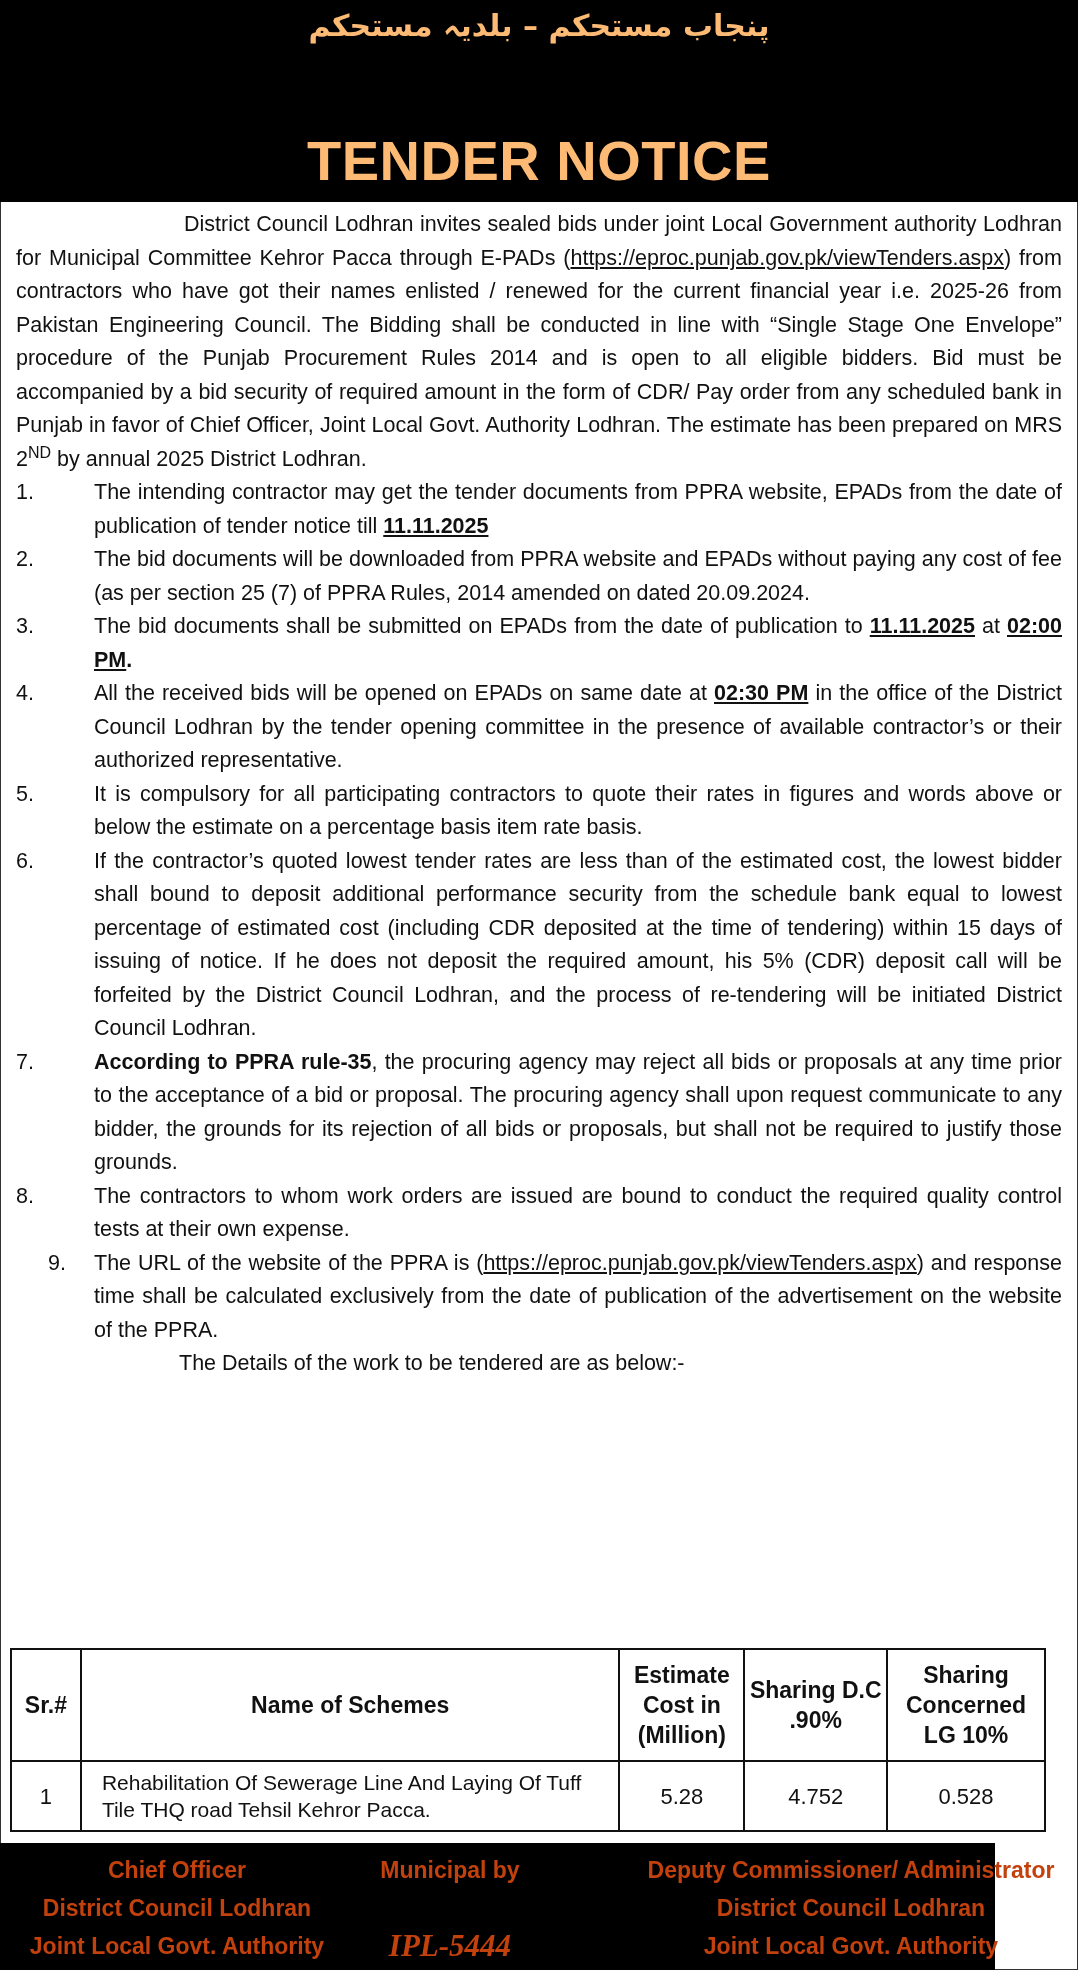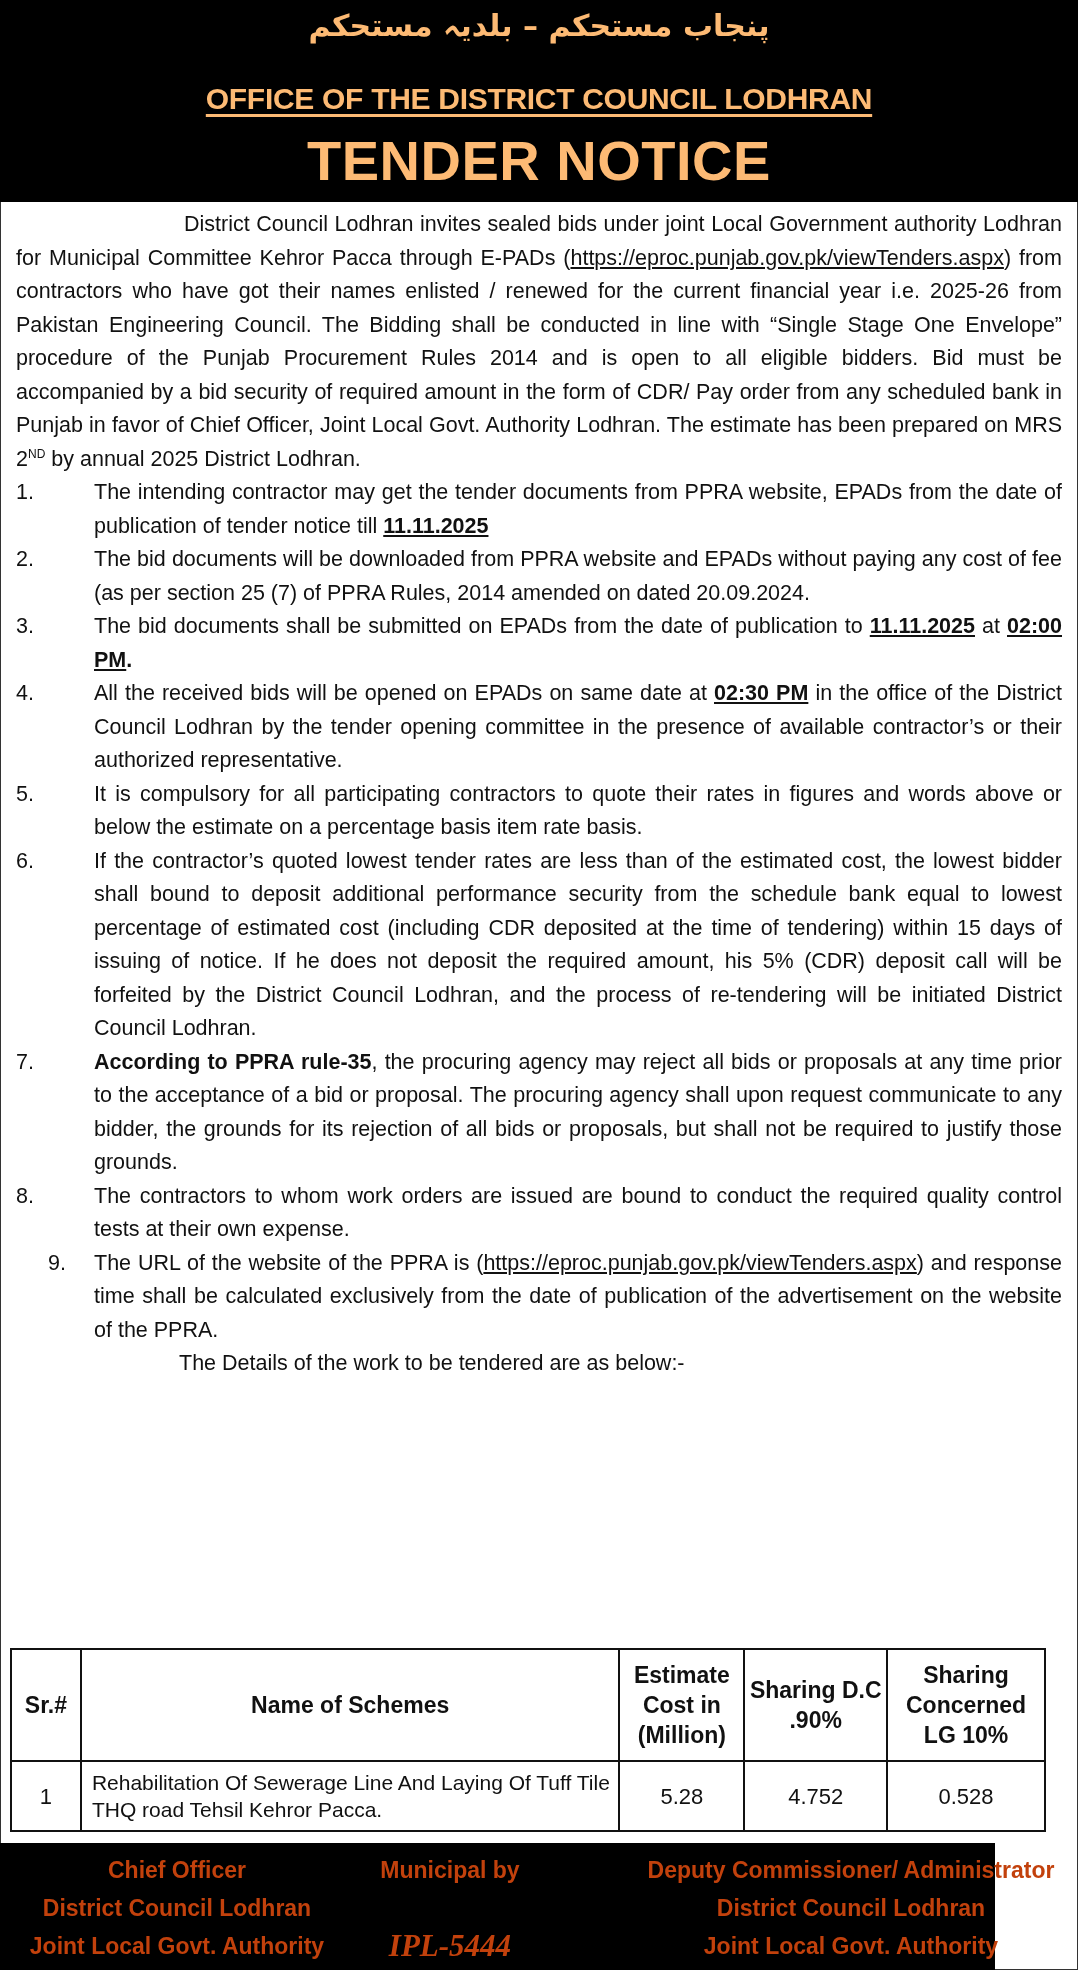--- a/index.html
+++ b/index.html
@@ -21,46 +21,45 @@
   .body { position: absolute; left: 16px; right: 16px; top: 208px; font-size: 21.5px; line-height: 33.5px; }
   .intro { text-align: justify; text-indent: 168px; margin: 0; }
   .list { margin: 0; padding: 0; list-style: none; }
   .item { position: relative; padding-left: 78px; text-align: justify; }
   .item .num { position: absolute; left: 0; top: 0; }
   .item.nine { padding-left: 78px; }
   .item.nine .num { left: 32px; }
   .u { text-decoration: underline; }
   .b { font-weight: bold; }
   .details { padding-left: 163px; margin-top: 0; }
-  sup { font-size: 12px; line-height: 0; }
+  sup { font-size: 16px; line-height: 0; }
   
   .tbl { position: absolute; left: 10px; top: 1648px; width: 1036px; border-collapse: collapse;
          font-size: 22px; }
   .tbl th, .tbl td { border: 2px solid #111; text-align: center; vertical-align: middle; }
   .tbl th { font-weight: bold; line-height: 30px; height: 108px; font-size: 23px; }
   .tbl td { height: 66px; line-height: 27px; }
-  .tbl td.scheme { text-align: left; padding-left: 10px; font-size: 21px; }
+  .tbl td.scheme { text-align: left; padding-left: 20px; font-size: 21px; }
   
   .footer { position: absolute; left: 0; top: 1843px; width: 995px; height: 127px; background: #000;
             color: #c2410c; font-weight: bold; font-size: 23px; }
   .fcol { position: absolute; top: 8px; text-align: center; line-height: 38px; }
   .fcol.left { left: 22px; width: 310px; }
   .fcol.mid { left: 350px; width: 200px; }
   .fcol.right { left: 616px; width: 470px; }
   .ipl { font-family: Liberation Serif, serif; font-style: italic; font-size: 31px;
          margin-top: 38px; display: block; }
 </style>
 </head>
 <body>
 
 <div class="frame"></div>
 
 <div class="header">
   <div class="urdu">پنجاب مستحکم – بلدیہ مستحکم</div>
-  <div class="office"><span>OFFICE OF THE DISTRICT COUNCIL LODHRAN</span></div>
   <div class="tender">TENDER NOTICE</div>
 </div>
 
 <div class="body">
   <p class="intro"><span>District Council Lodhran invites sealed bids under joint Local Government authority Lodhran for Municipal Committee Kehror Pacca through E-PADs (</span><a class="u" style="color:inherit">https://eproc.punjab.gov.pk/viewTenders.aspx</a><span>) from contractors who have got their names enlisted / renewed for the current financial year i.e. 2025-26 from Pakistan Engineering Council. The Bidding shall be conducted in line with “Single Stage One Envelope” procedure of the Punjab Procurement Rules 2014 and is open to all eligible bidders. Bid must be accompanied by a bid security of required amount in the form of CDR/ Pay order from any scheduled bank in Punjab in favor of Chief Officer, Joint Local Govt. Authority Lodhran. The estimate has been prepared on MRS 2</span><sup>ND</sup><span> by annual 2025 District Lodhran.</span></p>
 
   <ul class="list">
     <li class="item">
       <span class="num">1.</span>
       <span>The intending contractor may get the tender documents from PPRA website, EPADs from the date of publication of tender notice till </span><span class="b u">11.11.2025</span>

